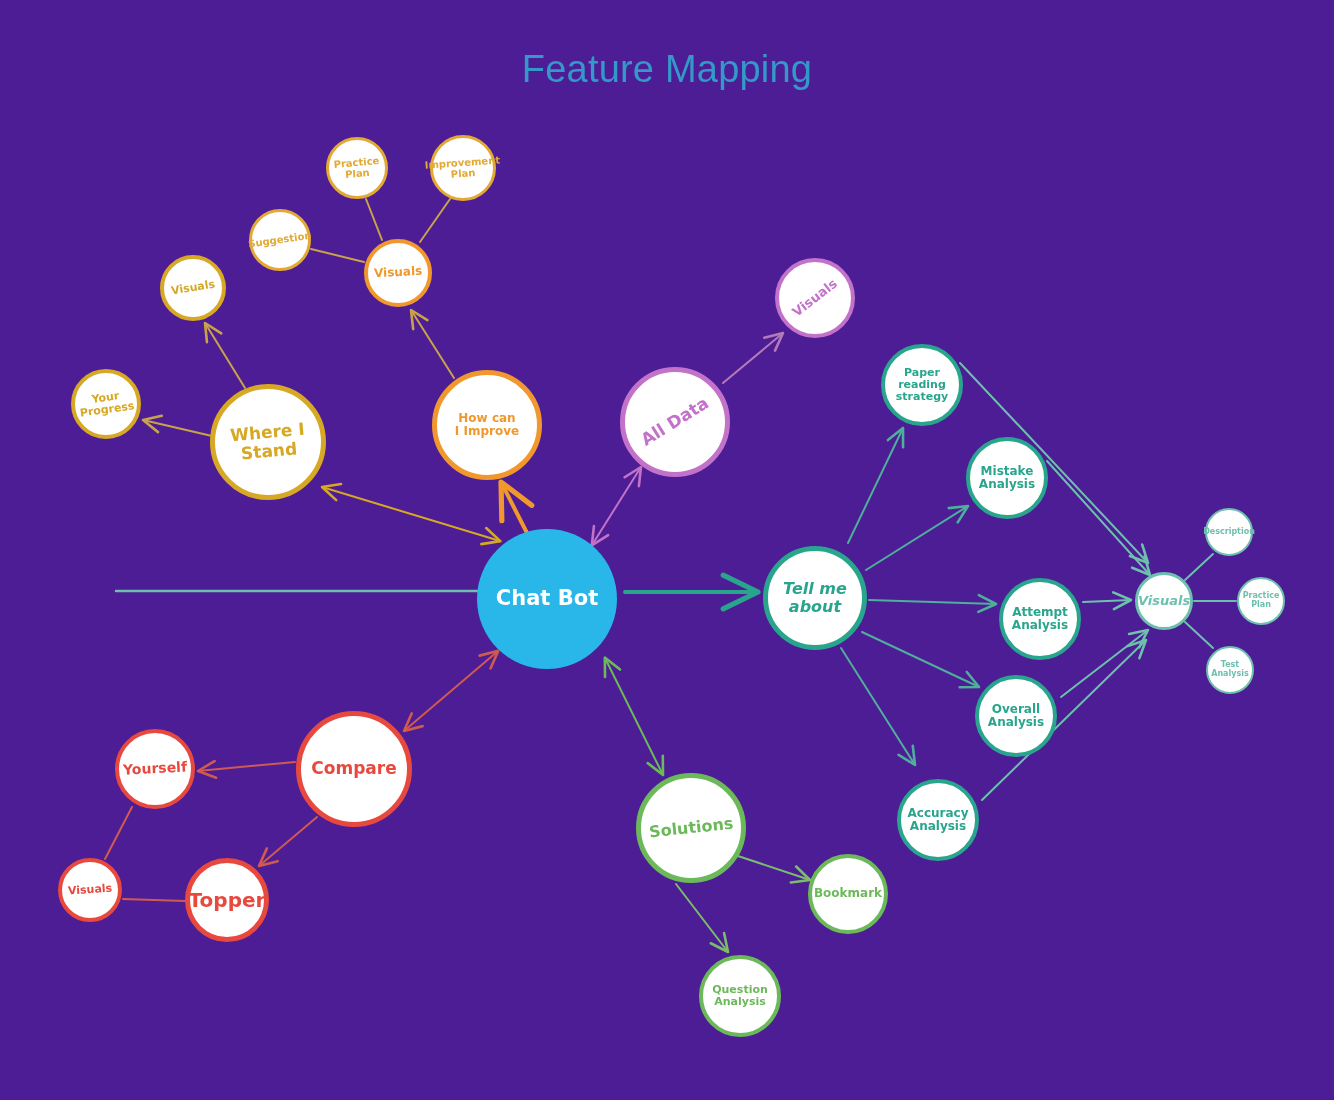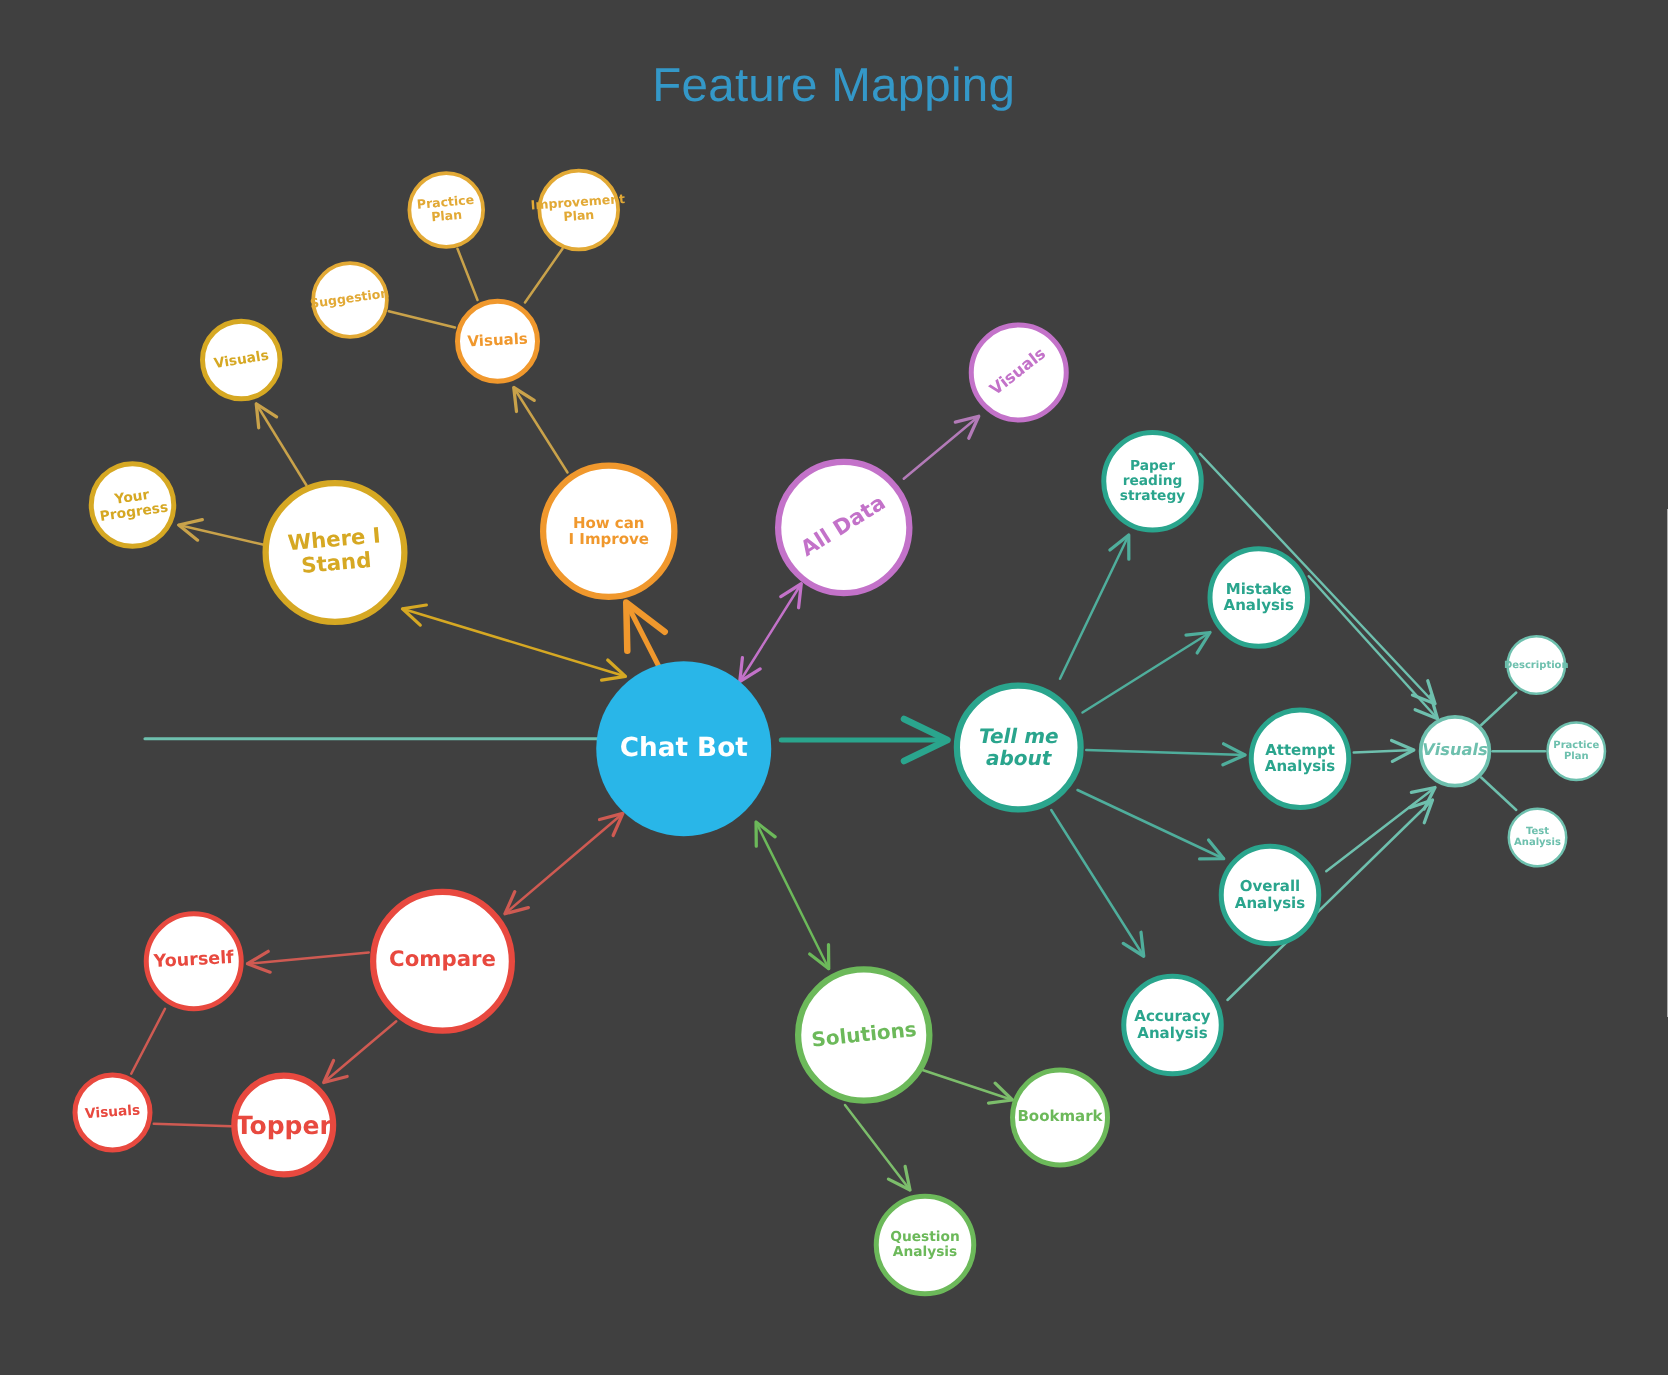--- a/index.html
+++ b/index.html
@@ -7,21 +7,21 @@
     padding: 0;
     background: #ffffff;
   }
   body {
     font-family: "DejaVu Sans", sans-serif;
   }
   #canvas {
     position: relative;
     width: 1334px;
     height: 1100px;
-    background: #404040;
+    background: #4c1d95;
     overflow: hidden;
   }
   #title {
     position: absolute;
     left: 0;
     top: 48px;
     width: 1334px;
     text-align: center;
     font-family: "Liberation Sans", sans-serif;
     font-size: 38px;
@@ -162,21 +162,21 @@
 Plan</span></div>
     <div class="node" style="left: 620px; top: 367px; width: 110px; height: 110px; font-size: 17px; border: 5px solid rgb(195, 114, 201); color: rgb(195, 114, 201);"><span style="display: block; transform: rotate(-32deg);">All Data</span></div>
     <div class="node" style="left: 775px; top: 258px; width: 80px; height: 80px; font-size: 13px; border: 4px solid rgb(195, 114, 201); color: rgb(195, 114, 201);"><span style="display: block; transform: rotate(-38deg);">Visuals</span></div>
     <div class="node" style="left: 763px; top: 546px; width: 104px; height: 104px; font-size: 16px; border: 5px solid rgb(42, 165, 141); color: rgb(42, 165, 141); font-style: italic;"><span style="display: block;">Tell me
 about</span></div>
     <div class="node" style="left: 881px; top: 344px; width: 82px; height: 82px; font-size: 11px; border: 4px solid rgb(42, 165, 141); color: rgb(42, 165, 141);"><span style="display: block;">Paper
 reading
 strategy</span></div>
     <div class="node" style="left: 966px; top: 437px; width: 82px; height: 82px; font-size: 12px; border: 4px solid rgb(42, 165, 141); color: rgb(42, 165, 141);"><span style="display: block;">Mistake
 Analysis</span></div>
-    <div class="node" style="left: 999px; top: 566px; width: 82px; height: 82px; font-size: 12px; border: 4px solid rgb(42, 165, 141); color: rgb(42, 165, 141);"><span style="display: block;">Attempt
+    <div class="node" style="left: 999px; top: 578px; width: 82px; height: 82px; font-size: 12px; border: 4px solid rgb(42, 165, 141); color: rgb(42, 165, 141);"><span style="display: block;">Attempt
 Analysis</span></div>
     <div class="node" style="left: 975px; top: 675px; width: 82px; height: 82px; font-size: 12px; border: 4px solid rgb(42, 165, 141); color: rgb(42, 165, 141);"><span style="display: block;">Overall
 Analysis</span></div>
     <div class="node" style="left: 897px; top: 779px; width: 82px; height: 82px; font-size: 12px; border: 4px solid rgb(42, 165, 141); color: rgb(42, 165, 141);"><span style="display: block;">Accuracy
 Analysis</span></div>
     <div class="node" style="left: 1135px; top: 572px; width: 58px; height: 58px; font-size: 13px; border: 3px solid rgb(110, 192, 174); color: rgb(110, 192, 174); font-style: italic;"><span style="display: block;">Visuals</span></div>
     <div class="node" style="left: 1205px; top: 508px; width: 48px; height: 48px; font-size: 8px; border: 2px solid rgb(110, 192, 174); color: rgb(110, 192, 174);"><span style="display: block;">Description</span></div>
     <div class="node" style="left: 1237px; top: 577px; width: 48px; height: 48px; font-size: 8px; border: 2px solid rgb(110, 192, 174); color: rgb(110, 192, 174);"><span style="display: block;">Practice
 Plan</span></div>
     <div class="node" style="left: 1206px; top: 646px; width: 48px; height: 48px; font-size: 8px; border: 2px solid rgb(110, 192, 174); color: rgb(110, 192, 174);"><span style="display: block;">Test

